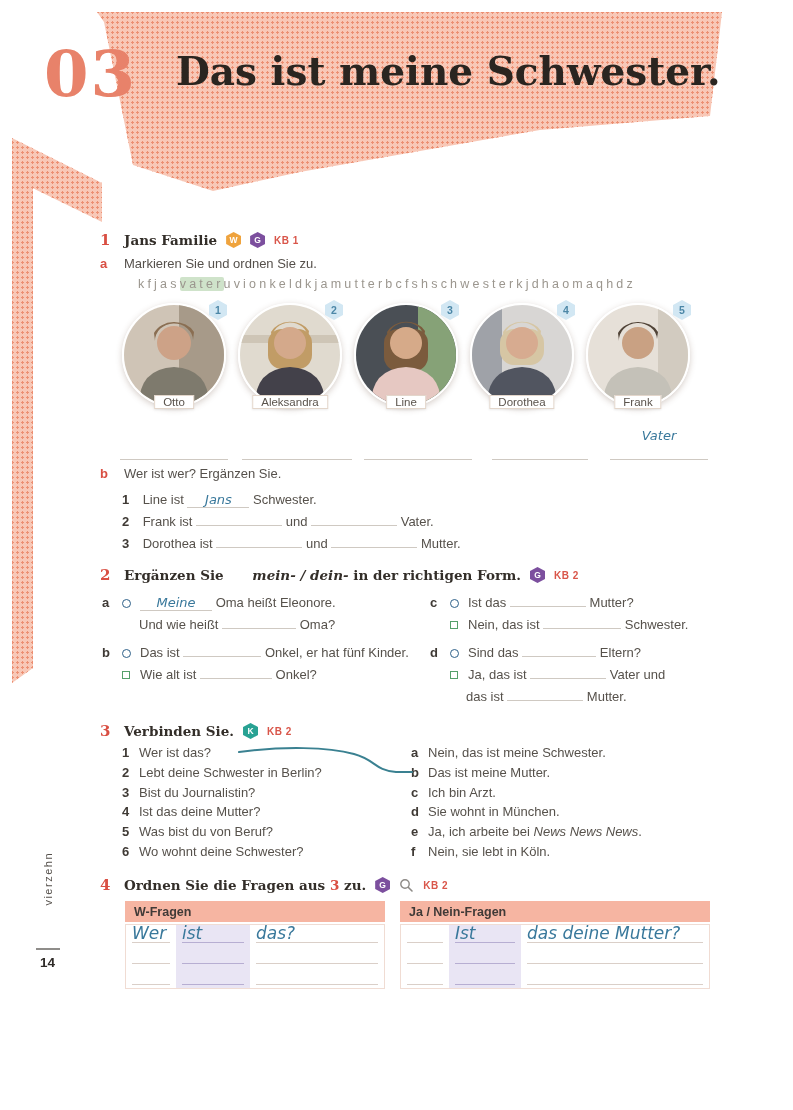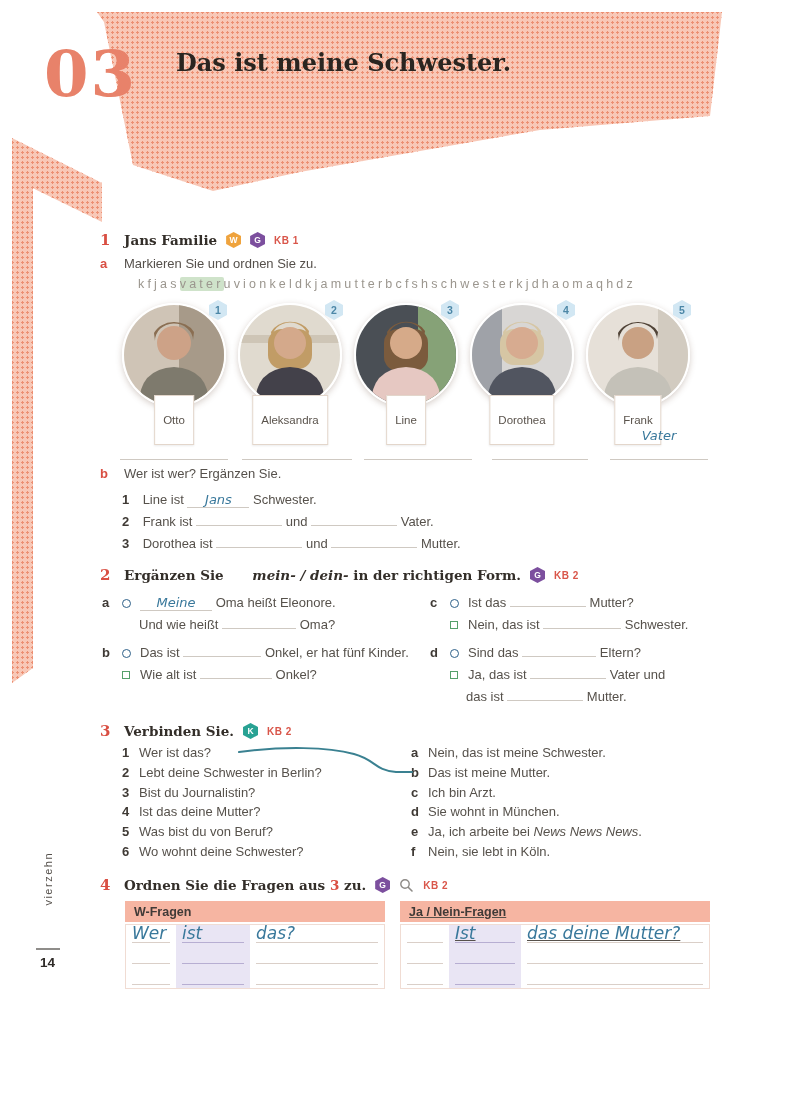--- a/index.html
+++ b/index.html
@@ -9,21 +9,21 @@
   
   .dotted{background-color:#f8c8b7;background-image:radial-gradient(circle,#ec8f72 1.1px,transparent 1.2px);background-size:5px 5px;}
   .banner{position:absolute;left:0;top:0;width:793px;height:200px;
     clip-path:polygon(97px 12px,722px 12px,710px 116px,540px 130px,300px 172px,213px 191px,133px 165px,104px 22px);}
   .wedge{position:absolute;left:0;top:0;width:200px;height:260px;
     clip-path:polygon(12px 138px,102px 183px,102px 222px,12px 178px);}
   .stripe{position:absolute;left:0;top:0;width:60px;height:720px;
     clip-path:polygon(12px 170px,33px 179px,33px 668px,12px 683px);}
 
   .unit-num{position:absolute;left:44px;top:42px;font-family:"DejaVu Serif",serif;font-weight:bold;font-size:64px;line-height:1;color:#e8826a;letter-spacing:2px;}
-  .unit-title{position:absolute;left:176px;top:48px;font-family:"DejaVu Serif",serif;font-weight:bold;font-size:24px;color:#2a2520;}
+  .unit-title{position:absolute;left:176px;top:48px;font-family:"DejaVu Serif",serif;font-weight:bold;font-size:39px;color:#2a2520;}
 
   
   .abs{position:absolute;}
   .ex-head{display:flex;align-items:center;gap:9px;font-family:"DejaVu Serif",serif;font-weight:bold;font-size:13.5px;color:#332e29;}
   .ex-num{color:#d94f43;font-size:15px;width:15px;font-family:"DejaVu Serif",serif;}
   .kb{font-family:"Liberation Sans",sans-serif;font-size:10px;font-weight:bold;color:#d9564a;letter-spacing:.5px;}
   .hex{display:inline-flex;align-items:center;justify-content:center;width:15px;height:16px;
     clip-path:polygon(50% 0,100% 25%,100% 75%,50% 100%,0 75%,0 25%);color:#fff;
     font-family:"Liberation Sans",sans-serif;font-size:8.5px;font-weight:bold;}
   .hex-w{background:#efa33d;} .hex-g{background:#7c4f9e;} .hex-k{background:#28a293;}
@@ -41,21 +41,21 @@
   .lstring .hl{background:#cfe3ca;border-radius:2px;}
 
   
   .photos{display:flex;gap:12px;}
   .pwrap{position:relative;width:104px;height:124px;}
   .photo{width:104px;height:104px;border-radius:50%;overflow:hidden;border:2px solid #fff;box-sizing:border-box;box-shadow:0 2px 6px rgba(90,60,40,.25);}
   .numbadge{position:absolute;top:-3px;right:-1px;width:18px;height:20px;
     clip-path:polygon(50% 0,100% 25%,100% 75%,50% 100%,0 75%,0 25%);
     background:#d2e7f3;color:#4c87a7;font-size:10.5px;font-weight:bold;display:flex;align-items:center;justify-content:center;}
   .namelabel{position:absolute;left:50%;transform:translateX(-50%);top:92px;background:#fff;border:1px solid #e3d6cb;
-    padding:18px 8px;font-size:11.5px;color:#5a534c;white-space:nowrap;box-shadow:0 1px 2px rgba(0,0,0,.08);}
+    padding:0 8px;font-size:11.5px;color:#5a534c;white-space:nowrap;box-shadow:0 1px 2px rgba(0,0,0,.08);}
   .p1{--bg1:#cfc4b6;--bg2:#a79a89;--hair:#8a6e52;--skin:#cda287;--shirt:#7e7a6d;}
   .p2{--bg1:#e0dacf;--bg2:#cec5b6;--hair:#c19c66;--skin:#d4a98b;--shirt:#43414a;}
   .p3{--bg1:#4a4f55;--bg2:#86a277;--hair:#7b5b3d;--skin:#d6aa89;--shirt:#e6c8c2;}
   .p4{--bg1:#d8d6d4;--bg2:#9fa2a8;--hair:#d6c6a4;--skin:#d7ab90;--shirt:#515560;}
   .p5{--bg1:#e6e0d8;--bg2:#d2cbc0;--hair:#514438;--skin:#c9a183;--shirt:#c4c1b8;}
   .alines{position:absolute;left:0;top:0;width:793px;}
   .aline{position:absolute;border-bottom:1px solid #cfc9c2;height:14px;text-align:center;}
   .aline .hw{position:absolute;left:0;right:0;top:-17px;}
 
   
@@ -356,21 +356,21 @@
         </div>
       <div class="cell lav">
           <span class="cline"></span>
         </div>
       <div class="cell">
           <span class="cline"></span>
         </div>
     </div>
   </div>
 
-  <div class="wtable" style="left:400px;top:901px;width:310px;text-decoration:underline;">
+  <div class="wtable" style="left:400px;top:901px;width:310px;">
     <div class="hd">Ja / Nein-Fragen</div>
     <div class="bd" style="grid-template-columns:48px 72px 1fr;">
       <div class="cell">
           <span class="cline"><span class="hw"></span></span>
         </div>
       <div class="cell lav">
           <span class="cline"><span class="hw">Ist</span></span>
         </div>
       <div class="cell">
           <span class="cline"><span class="hw">das deine Mutter?</span></span>

